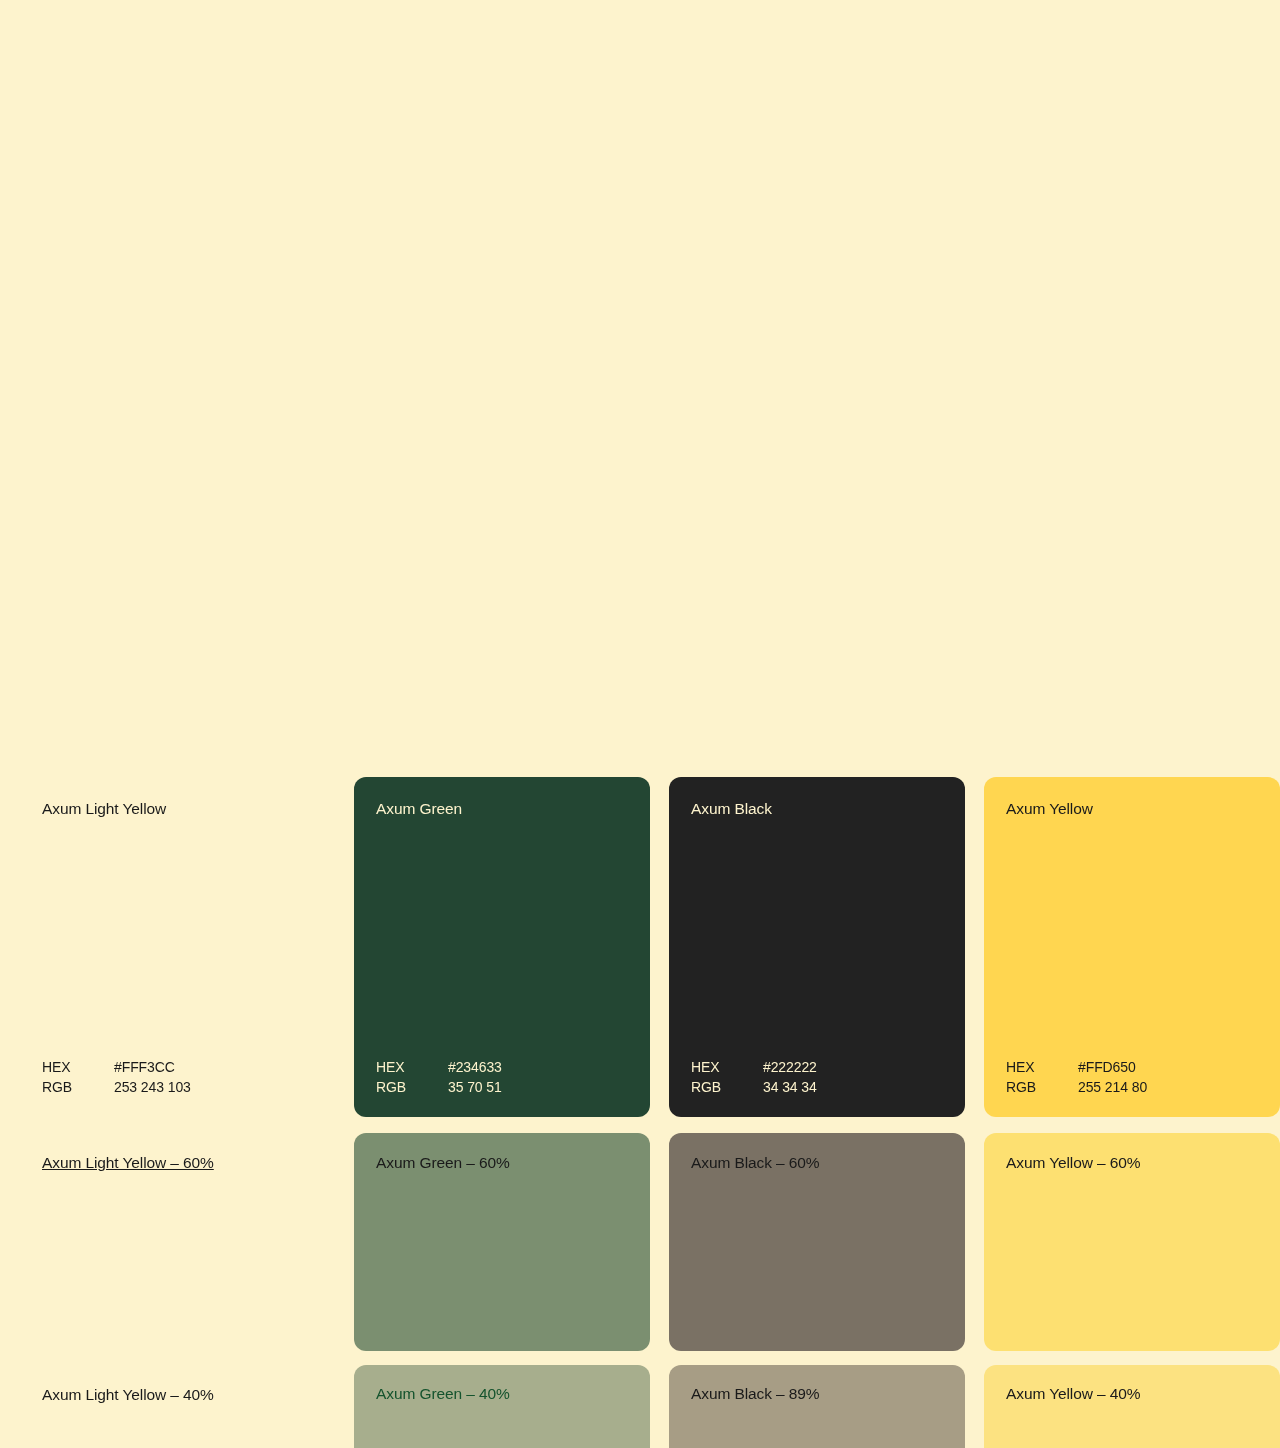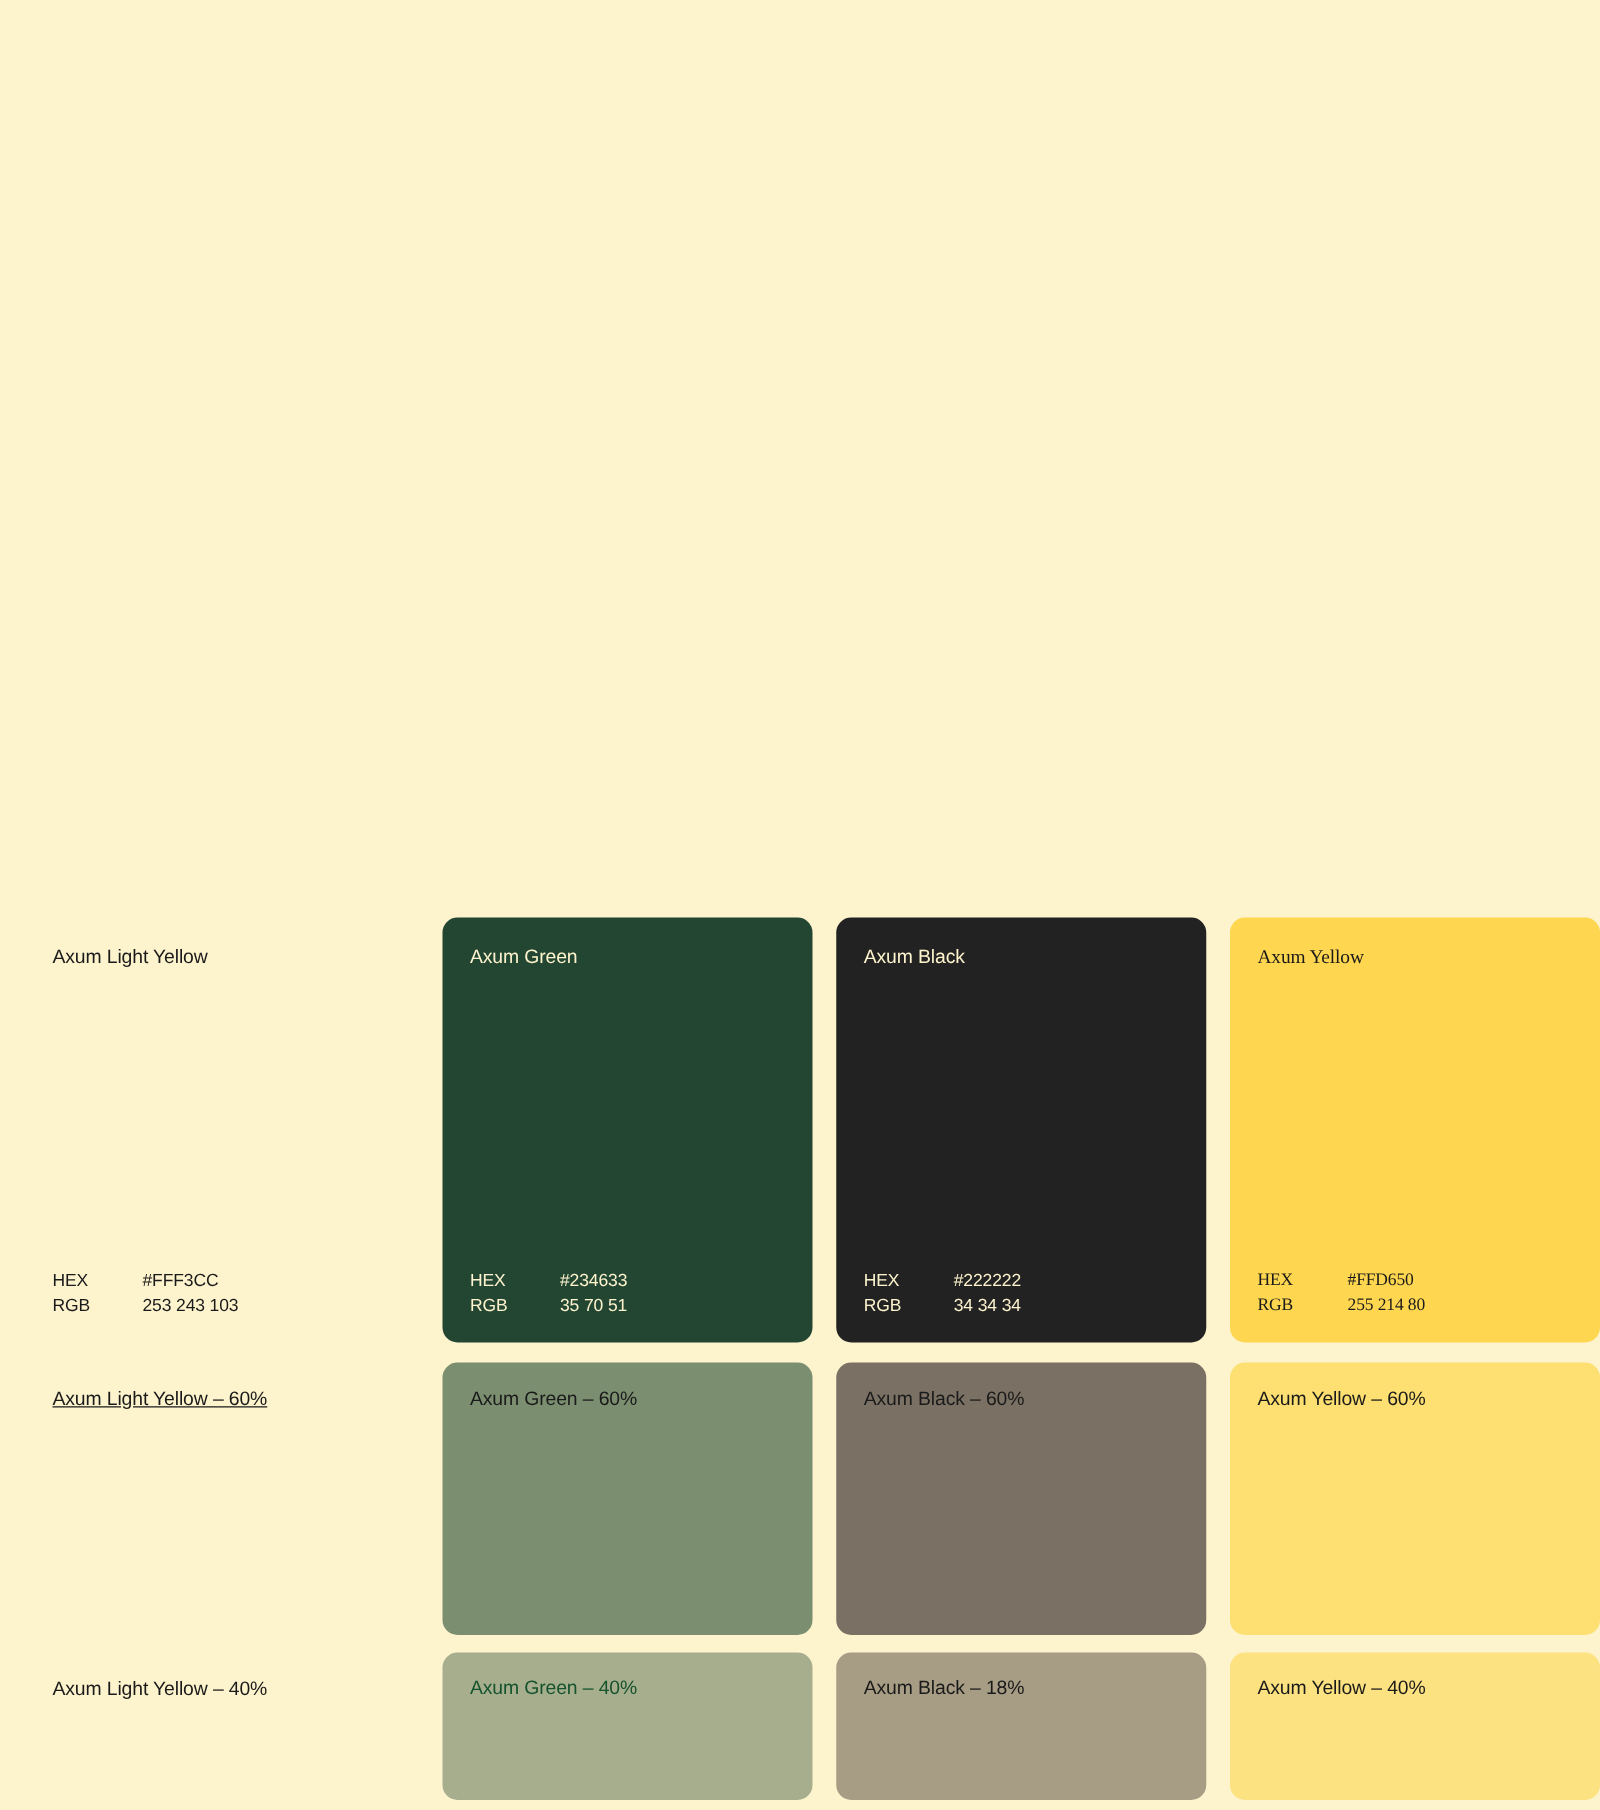--- a/index.html
+++ b/index.html
@@ -10,20 +10,21 @@
     width: 1280px;
     height: 1448px;
     background: #FDF3CD;
     font-family: "Liberation Sans", sans-serif;
     overflow: hidden;
   }
   #palette-sheet {
     position: relative;
     width: 1280px;
     height: 1068px;
+    margin-top: 43px;
   }
   
   .swatch-row {
     position: absolute;
     left: 0;
     width: 1280px;
     display: grid;
     grid-template-columns: repeat(4, 296px);
     column-gap: 19px;
     padding-left: 39px;
@@ -124,21 +125,21 @@
           <div class="spec-line">
             <span class="spec-key">HEX</span>
             <span class="spec-val">#222222</span>
           </div>
           <div class="spec-line">
             <span class="spec-key">RGB</span>
             <span class="spec-val">34 34 34</span>
           </div>
         </div>
       </div>
-      <div class="swatch-card" style="background: rgb(255, 214, 80); color: rgb(26, 26, 26); font-family: Liberation Serif, serif;">
+      <div class="swatch-card" style="background: rgb(255, 214, 80); color: rgb(26, 26, 26);">
         <div class="swatch-name">Axum Yellow</div>
         <div class="swatch-specs">
           <div class="spec-line">
             <span class="spec-key">HEX</span>
             <span class="spec-val">#FFD650</span>
           </div>
           <div class="spec-line">
             <span class="spec-key">RGB</span>
             <span class="spec-val">255 214 80</span>
           </div>
@@ -160,19 +161,19 @@
       </div>
     </div>
   <div class="swatch-row" id="row-40">
       <div class="swatch-card bare tint-card" style="background: rgb(253, 243, 205); color: rgb(26, 26, 26);">
         <div class="swatch-name">Axum Light Yellow – 40%</div>
       </div>
       <div class="swatch-card tint-card" style="background: rgb(167, 174, 141); color: #14532d;">
         <div class="swatch-name">Axum Green – 40%</div>
       </div>
       <div class="swatch-card tint-card" style="background: rgb(167, 157, 133); color: rgb(26, 26, 26);">
-        <div class="swatch-name">Axum Black – 18%</div>
+        <div class="swatch-name">Axum Black – 89%</div>
       </div>
       <div class="swatch-card tint-card" style="background: rgb(252, 226, 129); color: rgb(26, 26, 26);">
         <div class="swatch-name">Axum Yellow – 40%</div>
       </div>
     </div>
 </div>
 
 </body></html>

